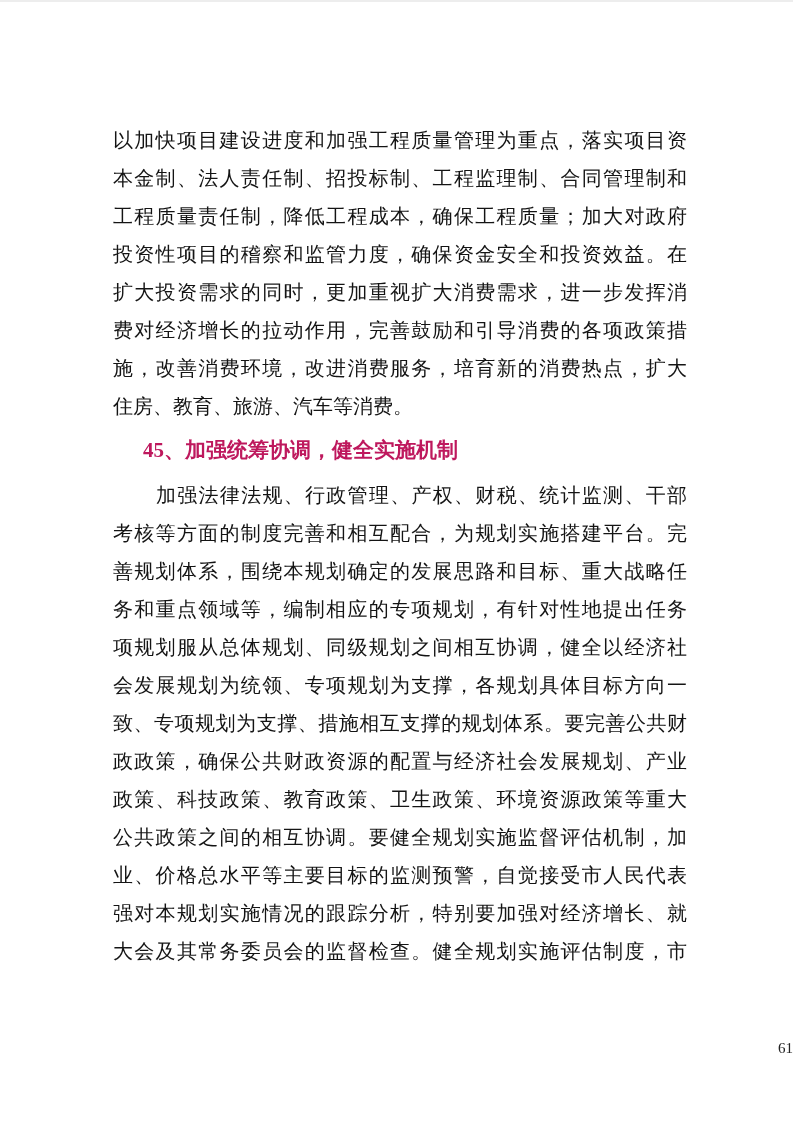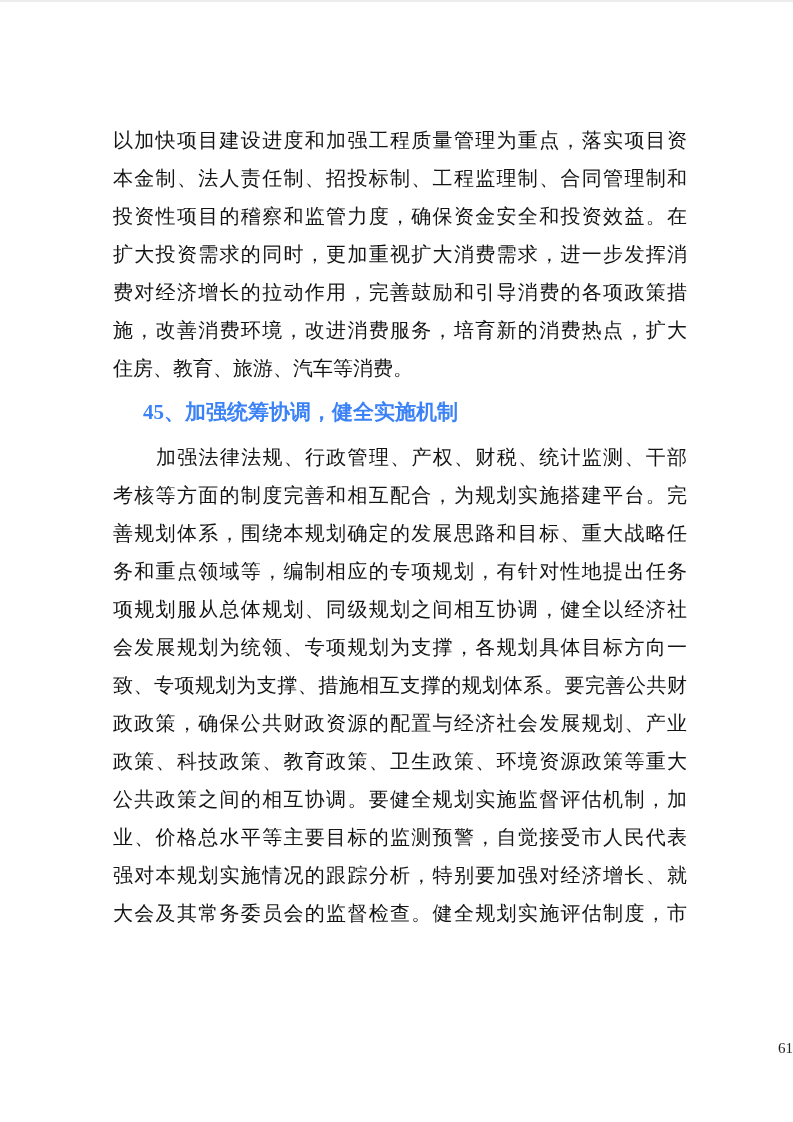--- a/index.html
+++ b/index.html
@@ -40,40 +40,41 @@
   }
   .para .line.indent {
     padding-left: 43px;
   }
   .heading {
     font-size: 21px;
     font-weight: bold;
     line-height: 38px;
     margin: 6px 0 7px 0;
     padding-left: 30px;
-    color: #3b82f6;
+    color: #be185d;
   }
   .page-number {
     position: absolute;
     top: 1038px;
     left: 0;
     width: 100%;
     text-align: right;
     font-size: 15px;
     color: #222222;
   }
 </style>
 </head>
 <body>
 
 <div class="page">
   <div class="text-block">
     <div class="para">
         <div class="line">以加快项目建设进度和加强工程质量管理为重点，落实项目资</div>
         <div class="line">本金制、法人责任制、招投标制、工程监理制、合同管理制和</div>
+        <div class="line">工程质量责任制，降低工程成本，确保工程质量；加大对政府</div>
         <div class="line">投资性项目的稽察和监管力度，确保资金安全和投资效益。在</div>
         <div class="line">扩大投资需求的同时，更加重视扩大消费需求，进一步发挥消</div>
         <div class="line">费对经济增长的拉动作用，完善鼓励和引导消费的各项政策措</div>
         <div class="line">施，改善消费环境，改进消费服务，培育新的消费热点，扩大</div>
         <div class="line no-just">住房、教育、旅游、汽车等消费。</div>
       </div>
     <div class="heading">45、加强统筹协调，健全实施机制</div>
     <div class="para">
         <div class="line indent">加强法律法规、行政管理、产权、财税、统计监测、干部</div>
         <div class="line">考核等方面的制度完善和相互配合，为规划实施搭建平台。完</div>

